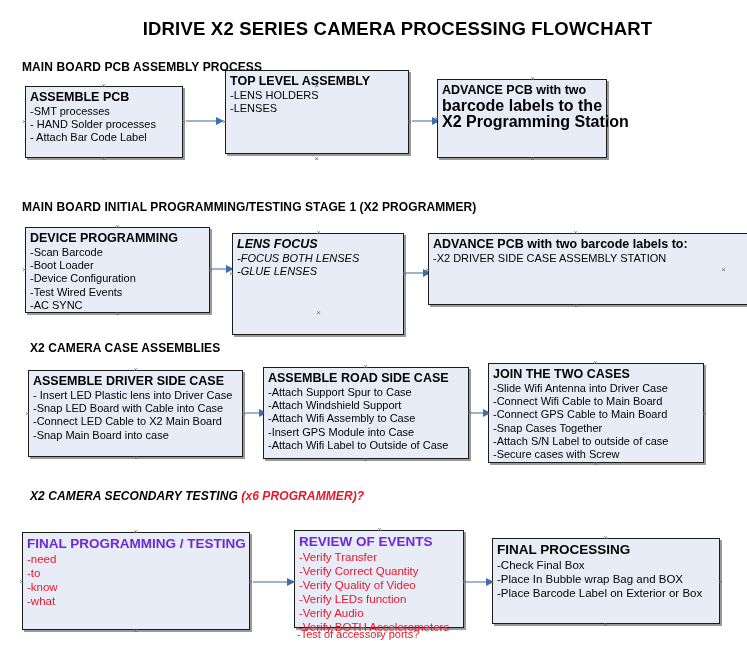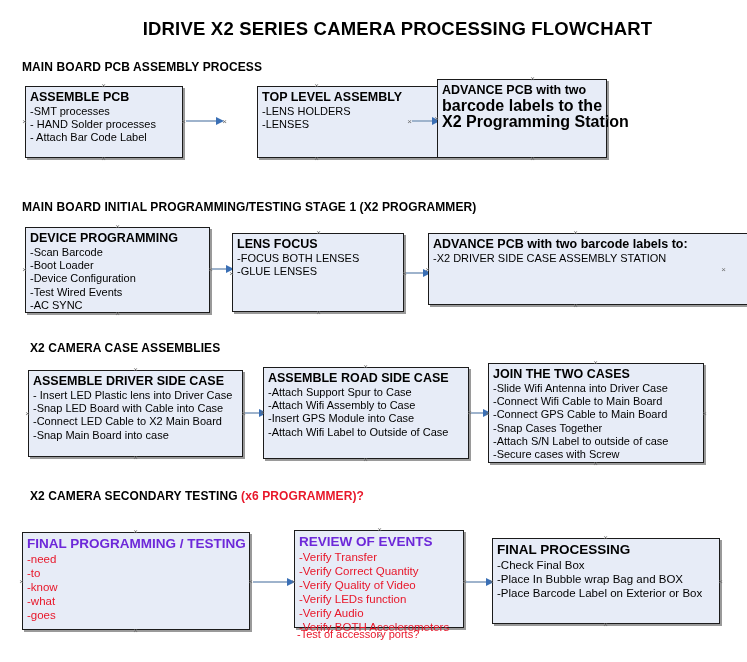--- a/index.html
+++ b/index.html
@@ -99,21 +99,21 @@
   <div class="hx" style="left:100px;top:82px;"></div>
   <div class="hx" style="left:100px;top:155px;"></div>
   <div class="hx" style="left:21px;top:118px;"></div>
   <div class="hx" style="left:180px;top:118px;"></div>
 
   <div class="arrow" style="left:186px;top:117px;width:38px;">
     <div class="shaft"></div>
     <div class="head"></div>
   </div>
 
-  <div class="box" style="left:225px;top:86px;width:184px;height:72px;margin-left:32px;">
+  <div class="box" style="left:225px;top:70px;width:184px;height:84px;">
     <div class="bhead">TOP LEVEL ASSEMBLY</div>
     <div class="bline">-LENS HOLDERS</div>
     <div class="bline">-LENSES</div>
   </div>
   <div class="hx" style="left:313px;top:82px;"></div>
   <div class="hx" style="left:313px;top:155px;"></div>
   <div class="hx" style="left:221px;top:118px;"></div>
   <div class="hx" style="left:406px;top:118px;"></div>
 
   <div class="arrow" style="left:412px;top:117px;width:28px;">
@@ -146,21 +146,21 @@
   <div class="hx" style="left:114px;top:223px;"></div>
   <div class="hx" style="left:114px;top:310px;"></div>
   <div class="hx" style="left:21px;top:266px;"></div>
   <div class="hx" style="left:207px;top:266px;"></div>
 
   <div class="arrow" style="left:212px;top:265px;width:22px;">
     <div class="shaft"></div>
     <div class="head"></div>
   </div>
 
-  <div class="box" style="left:232px;top:233px;width:172px;height:79px;">
+  <div class="box" style="left:232px;top:233px;width:172px;height:102px;font-style:italic;">
     <div class="bhead">LENS FOCUS</div>
     <div class="bline">-FOCUS BOTH LENSES</div>
     <div class="bline">-GLUE LENSES</div>
   </div>
   <div class="hx" style="left:315px;top:229px;"></div>
   <div class="hx" style="left:315px;top:309px;"></div>
   <div class="hx" style="left:228px;top:270px;"></div>
   <div class="hx" style="left:401px;top:270px;"></div>
 
   <div class="arrow" style="left:406px;top:269px;width:25px;">
@@ -194,20 +194,21 @@
   <div class="hx" style="left:240px;top:410px;"></div>
 
   <div class="arrow" style="left:245px;top:409px;width:22px;">
     <div class="shaft"></div>
     <div class="head"></div>
   </div>
 
   <div class="box" style="left:263px;top:367px;width:206px;height:92px;">
     <div class="bhead">ASSEMBLE ROAD SIDE CASE</div>
     <div class="bline">-Attach Support Spur to Case</div>
+    <div class="bline">-Attach Windshield Support</div>
     <div class="bline">-Attach Wifi Assembly to Case</div>
     <div class="bline">-Insert GPS Module into Case</div>
     <div class="bline">-Attach Wifi Label to Outside of Case</div>
   </div>
   <div class="hx" style="left:362px;top:363px;"></div>
   <div class="hx" style="left:362px;top:456px;"></div>
   <div class="hx" style="left:259px;top:409px;"></div>
   <div class="hx" style="left:466px;top:409px;"></div>
 
   <div class="arrow" style="left:471px;top:409px;width:20px;">
@@ -222,31 +223,30 @@
     <div class="bline">-Connect GPS Cable to Main Board</div>
     <div class="bline">-Snap Cases Together</div>
     <div class="bline">-Attach S/N Label to outside of case</div>
     <div class="bline">-Secure cases with Screw</div>
   </div>
   <div class="hx" style="left:592px;top:359px;"></div>
   <div class="hx" style="left:592px;top:460px;"></div>
   <div class="hx" style="left:484px;top:410px;"></div>
   <div class="hx" style="left:701px;top:410px;"></div>
 
-  <div class="section-head" style="left:30px;top:489px;">
+  <div class="section-head" style="left:30px;top:489px;font-style:italic;">
     <span>X2 CAMERA SECONDARY TESTING </span><span class="red">(x6 PROGRAMMER)?</span>
   </div>
 
   <div class="box red big" style="left:22px;top:532px;width:228px;height:98px;">
     <div class="bhead">FINAL PROGRAMMING / TESTING</div>
     <div class="bline">-need</div>
     <div class="bline">-to</div>
     <div class="bline">-know</div>
     <div class="bline">-what</div>
-    <div class="bline">-goes</div>
   </div>
   <div class="hx" style="left:132px;top:528px;"></div>
   <div class="hx" style="left:132px;top:627px;"></div>
   <div class="hx" style="left:18px;top:578px;"></div>
   <div class="hx" style="left:247px;top:578px;"></div>
 
   <div class="arrow" style="left:253px;top:578px;width:42px;">
     <div class="shaft"></div>
     <div class="head"></div>
   </div>

